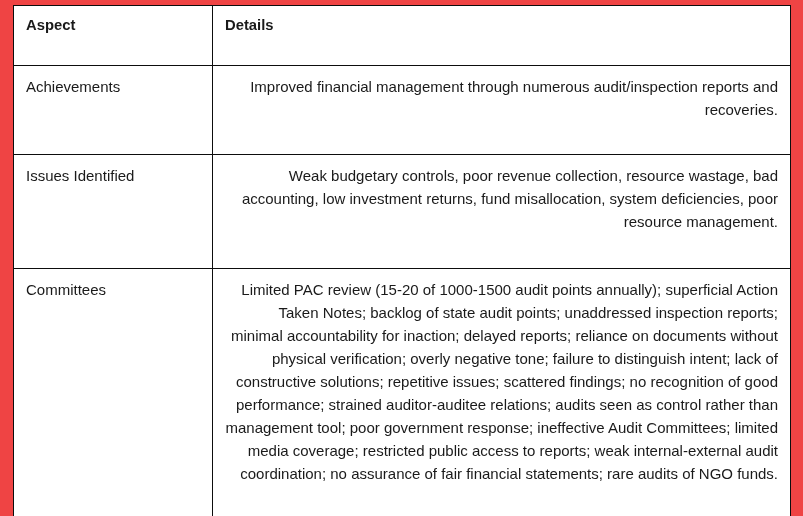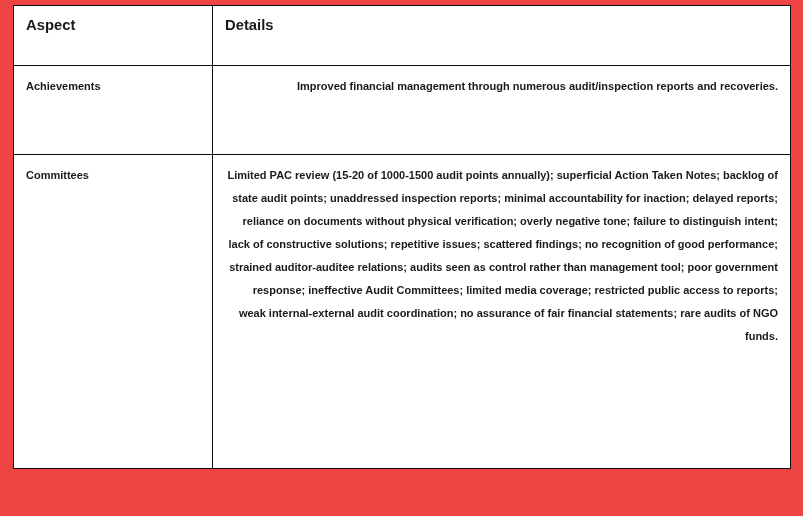--- a/index.html
+++ b/index.html
@@ -35,24 +35,24 @@
   }
   table.data-table col.col-aspect { width: 199px; }
   table.data-table col.col-details { width: 578px; }
 
   table.data-table th,
   table.data-table td {
     border: 1px solid #0d0d0d;
     vertical-align: top;
     padding: 9px 10px 9px 12px;
     text-align: left;
-    font-size: 11px;
+    font-size: 15px;
     line-height: 23px;
     color: #1a1a1a;
-    font-weight: bold;
+    font-weight: normal;
   }
   table.data-table th {
     font-weight: bold;
     font-size: 14.8px;
     padding-top: 8px;
     padding-bottom: 8px;
   }
   .header-row th {
     height: 43px;
   }
@@ -93,20 +93,28 @@
       </thead>
       <tbody>
         <tr class="row-achievements">
           <td class="aspect-cell">
             <span class="cell-text">Achievements</span>
           </td>
           <td class="details-cell">
             <span class="cell-text">Improved financial management through numerous audit/inspection reports and recoveries.</span>
           </td>
         </tr>
+        <tr class="row-issues">
+          <td class="aspect-cell">
+            <span class="cell-text">Issues Identified</span>
+          </td>
+          <td class="details-cell">
+            <span class="cell-text">Weak budgetary controls, poor revenue collection, resource wastage, bad accounting, low investment returns, fund misallocation, system deficiencies, poor resource management.</span>
+          </td>
+        </tr>
         <tr class="row-challenges">
           <td class="aspect-cell">
             <span class="cell-text">Committees</span>
           </td>
           <td class="details-cell">
             <span class="cell-text">Limited PAC review (15-20 of 1000-1500 audit points annually); superficial Action Taken Notes; backlog of state audit points; unaddressed inspection reports; minimal accountability for inaction; delayed reports; reliance on documents without physical verification; overly negative tone; failure to distinguish intent; lack of constructive solutions; repetitive issues; scattered findings; no recognition of good performance; strained auditor-auditee relations; audits seen as control rather than management tool; poor government response; ineffective Audit Committees; limited media coverage; restricted public access to reports; weak internal-external audit coordination; no assurance of fair financial statements; rare audits of NGO funds.</span>
           </td>
         </tr>
       </tbody>
     </table>

